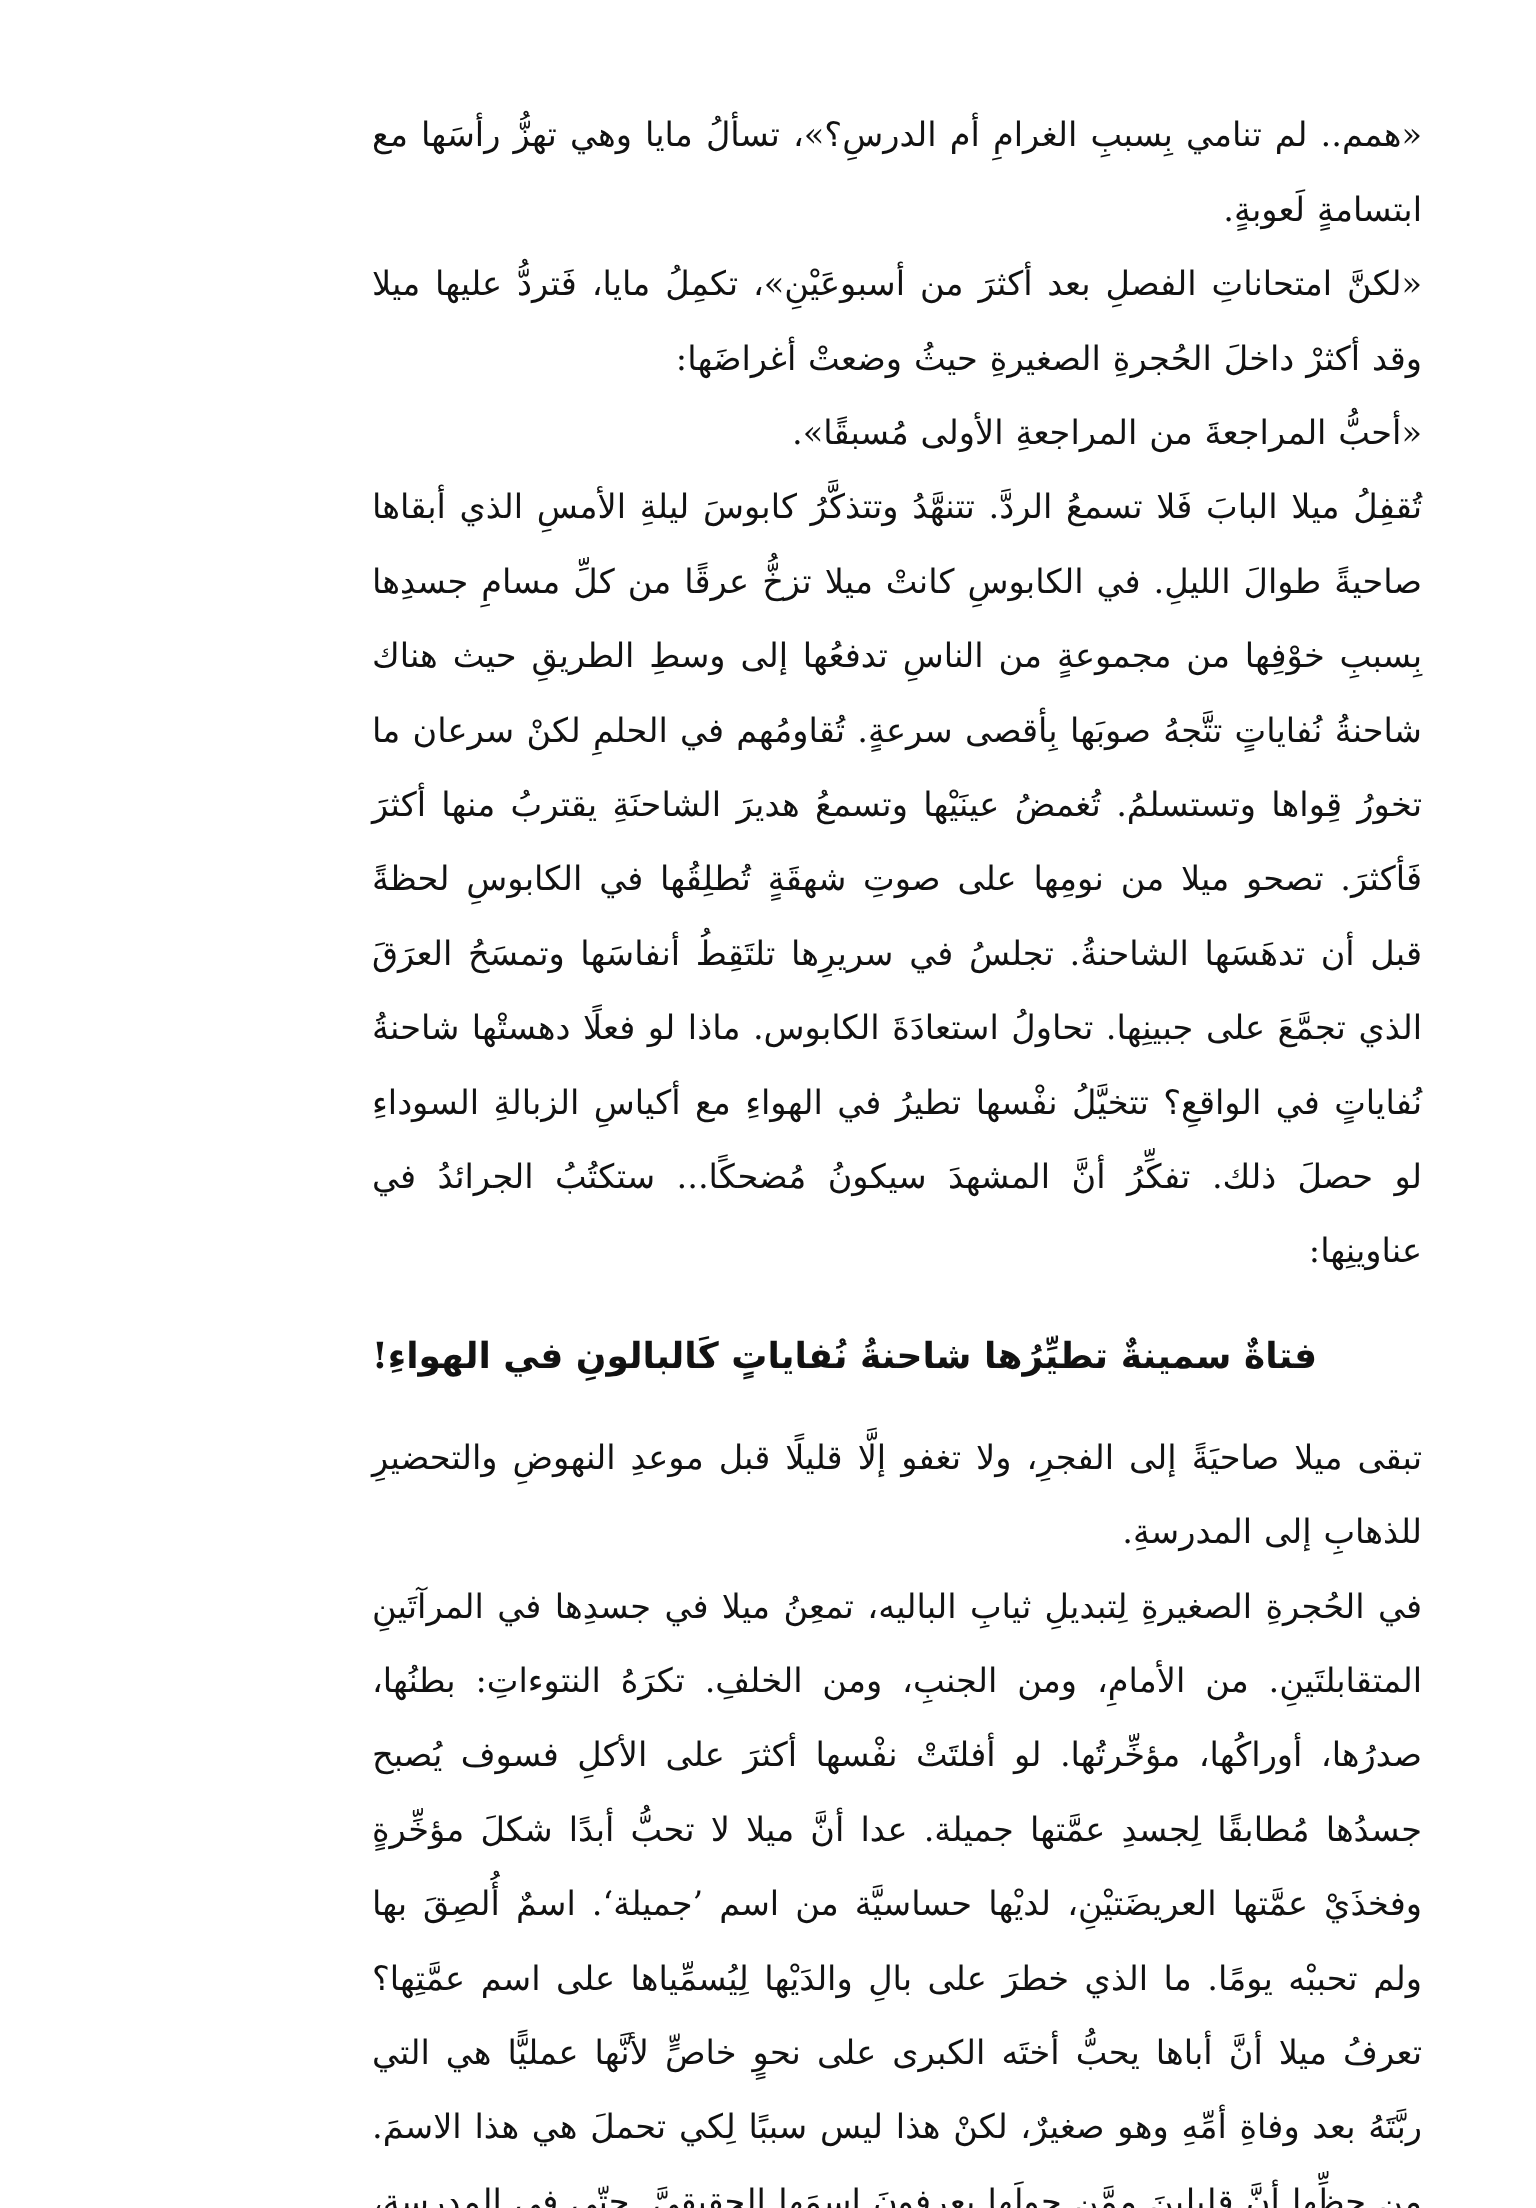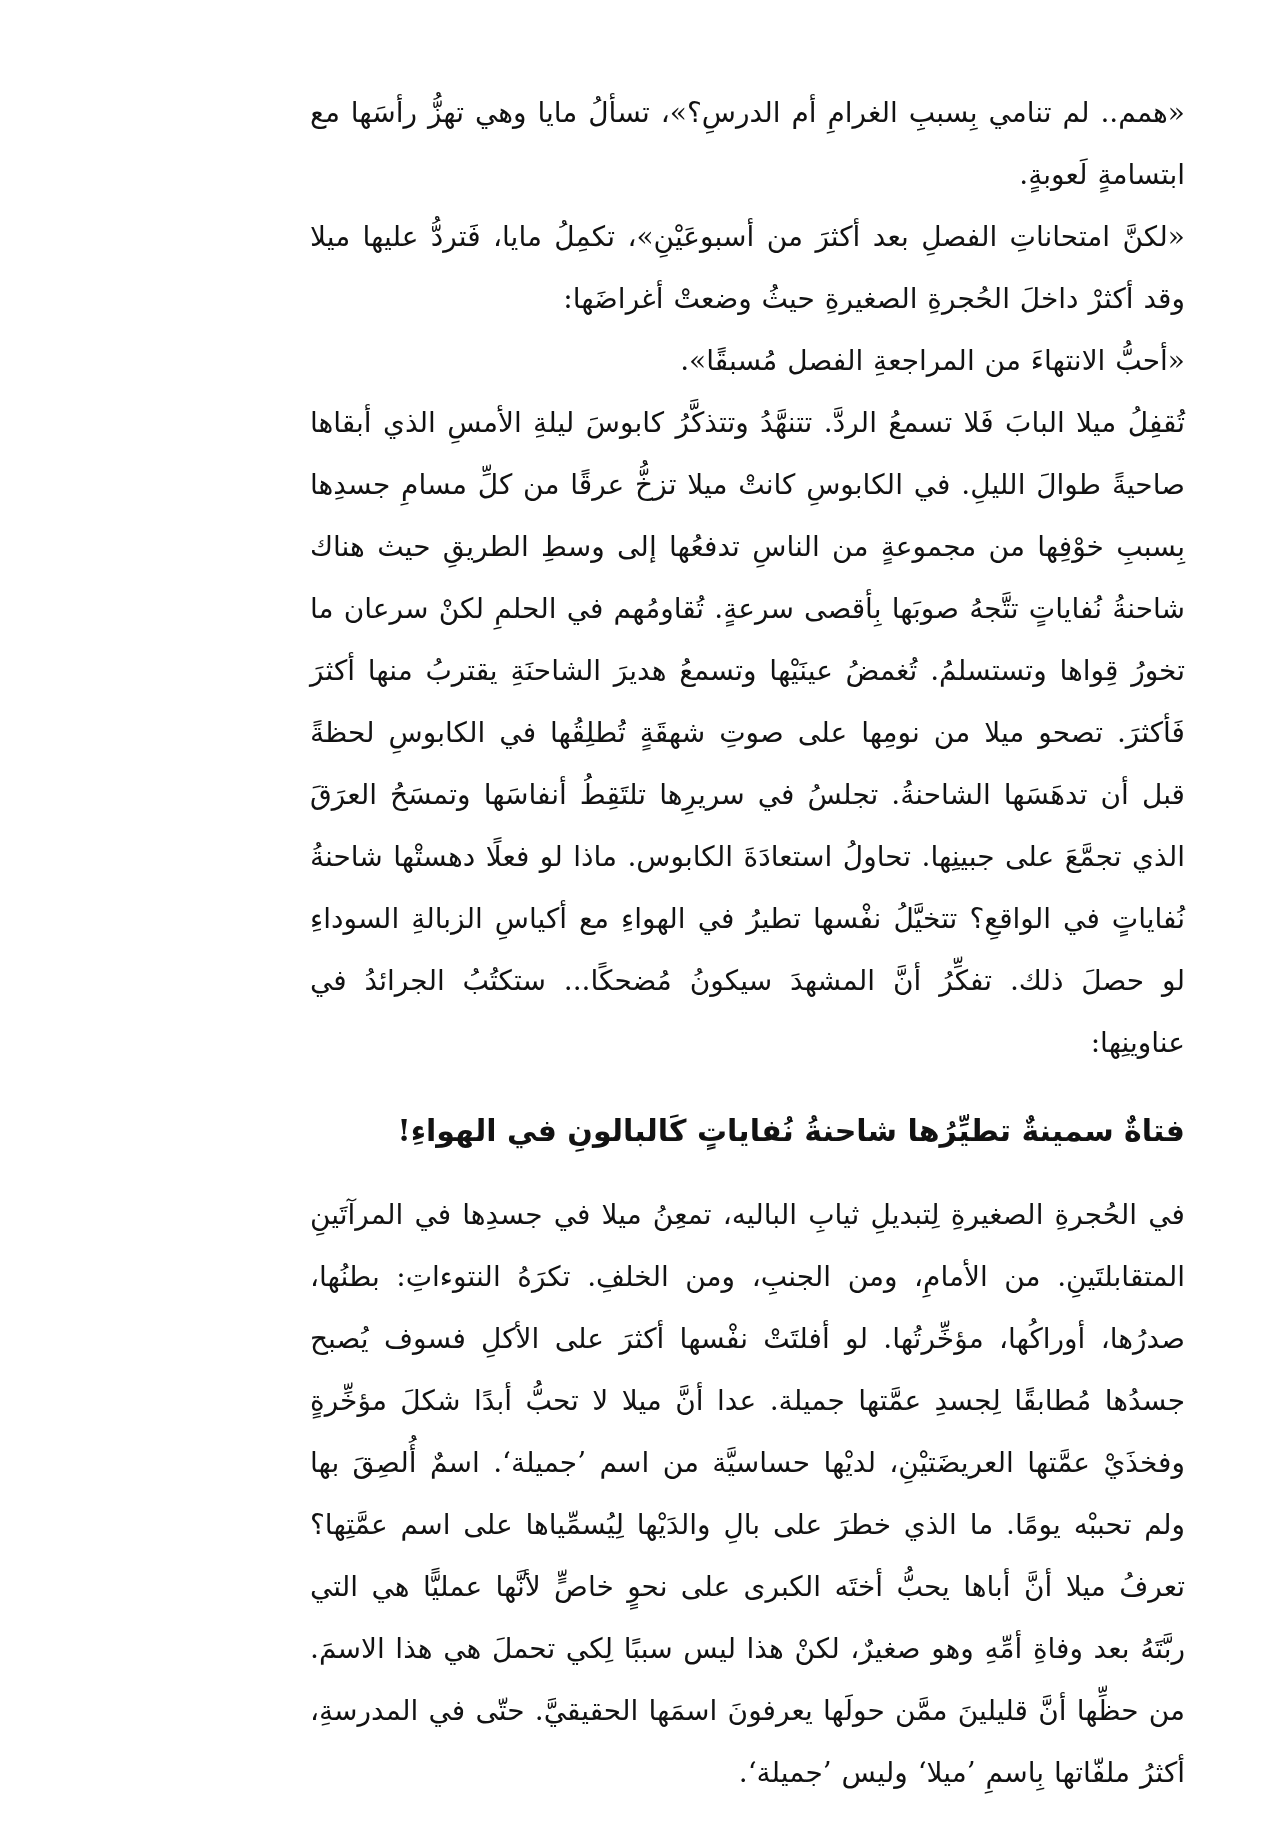--- a/index.html
+++ b/index.html
@@ -27,33 +27,34 @@
     line-height: 62px;
     text-align: justify;
     text-justify: inter-word;
     word-spacing: 1px;
   }
   .page h2.headline {
     margin: 26px 0 22px 0;
     font-size: 30px;
     line-height: 62px;
     font-weight: bold;
-    text-align: right;
+    text-align: left;
   }
 </style>
 </head>
 <body>
 
 <main class="page">
   <p>«همم.. لم تنامي بِسببِ الغرامِ أم الدرسِ؟»، تسألُ مايا وهي تهزُّ رأسَها مع ابتسامةٍ لَعوبةٍ.</p>
 
 
   <p>«لكنَّ امتحاناتِ الفصلِ بعد أكثرَ من أسبوعَيْنِ»، تكمِلُ مايا، فَتردُّ عليها ميلا وقد أكثرْ داخلَ الحُجرةِ الصغيرةِ حيثُ وضعتْ أغراضَها:</p>
 
-  <p>«أحبُّ الانتهاءَ من المراجعةِ الفصل مُسبقًا».</p>
+  <p>«أحبُّ المراجعةَ من المراجعةِ الأولى مُسبقًا».</p>
 
   <p>تُقفِلُ ميلا البابَ فَلا تسمعُ الردَّ. تتنهَّدُ وتتذكَّرُ كابوسَ ليلةِ الأمسِ الذي أبقاها صاحيةً طوالَ الليلِ. في الكابوسِ كانتْ ميلا تزخُّ عرقًا من كلِّ مسامِ جسدِها بِسببِ خوْفِها من مجموعةٍ من الناسِ تدفعُها إلى وسطِ الطريقِ حيث هناك شاحنةُ نُفاياتٍ تتَّجهُ صوبَها بِأقصى سرعةٍ. تُقاومُهم في الحلمِ لكنْ سرعان ما تخورُ قِواها وتستسلمُ. تُغمضُ عينَيْها وتسمعُ هديرَ الشاحنَةِ يقتربُ منها أكثرَ فَأكثرَ. تصحو ميلا من نومِها على صوتِ شهقَةٍ تُطلِقُها في الكابوسِ لحظةً قبل أن تدهَسَها الشاحنةُ. تجلسُ في سريرِها تلتَقِطُ أنفاسَها وتمسَحُ العرَقَ الذي تجمَّعَ على جبينِها. تحاولُ استعادَةَ الكابوس. ماذا لو فعلًا دهستْها شاحنةُ نُفاياتٍ في الواقعِ؟ تتخيَّلُ نفْسها تطيرُ في الهواءِ مع أكياسِ الزبالةِ السوداءِ لو حصلَ ذلك. تفكِّرُ أنَّ المشهدَ سيكونُ مُضحكًا... ستكتُبُ الجرائدُ في عناوينِها:</p>
 
   <h2 class="headline">فتاةٌ سمينةٌ تطيِّرُها شاحنةُ نُفاياتٍ كَالبالونِ في الهواءِ!</h2>
 
+  <p>تبقى ميلا صاحيَةً إلى الفجرِ، ولا تغفو إلَّا قليلًا قبل موعدِ النهوضِ والتحضيرِ للذهابِ إلى المدرسةِ.</p>
 
   <p>في الحُجرةِ الصغيرةِ لِتبديلِ ثيابِ الباليه، تمعِنُ ميلا في جسدِها في المرآتَينِ المتقابلتَينِ. من الأمامِ، ومن الجنبِ، ومن الخلفِ. تكرَهُ النتوءاتِ: بطنُها، صدرُها، أوراكُها، مؤخِّرتُها. لو أفلتَتْ نفْسها أكثرَ على الأكلِ فسوف يُصبح جسدُها مُطابقًا لِجسدِ عمَّتها جميلة. عدا أنَّ ميلا لا تحبُّ أبدًا شكلَ مؤخِّرةٍ وفخذَيْ عمَّتها العريضَتيْنِ، لديْها حساسيَّة من اسم ’جميلة‘. اسمٌ أُلصِقَ بها ولم تحببْه يومًا. ما الذي خطرَ على بالِ والدَيْها لِيُسمِّياها على اسم عمَّتِها؟ تعرفُ ميلا أنَّ أباها يحبُّ أختَه الكبرى على نحوٍ خاصٍّ لأنَّها عمليًّا هي التي ربَّتَهُ بعد وفاةِ أمِّهِ وهو صغيرٌ، لكنْ هذا ليس سببًا لِكي تحملَ هي هذا الاسمَ. من حظِّها أنَّ قليلينَ ممَّن حولَها يعرفونَ اسمَها الحقيقيَّ. حتّى في المدرسةِ، أكثرُ ملفّاتها بِاسمِ ’ميلا‘ وليس ’جميلة‘.</p>
 </main>
 
 </body></html>

